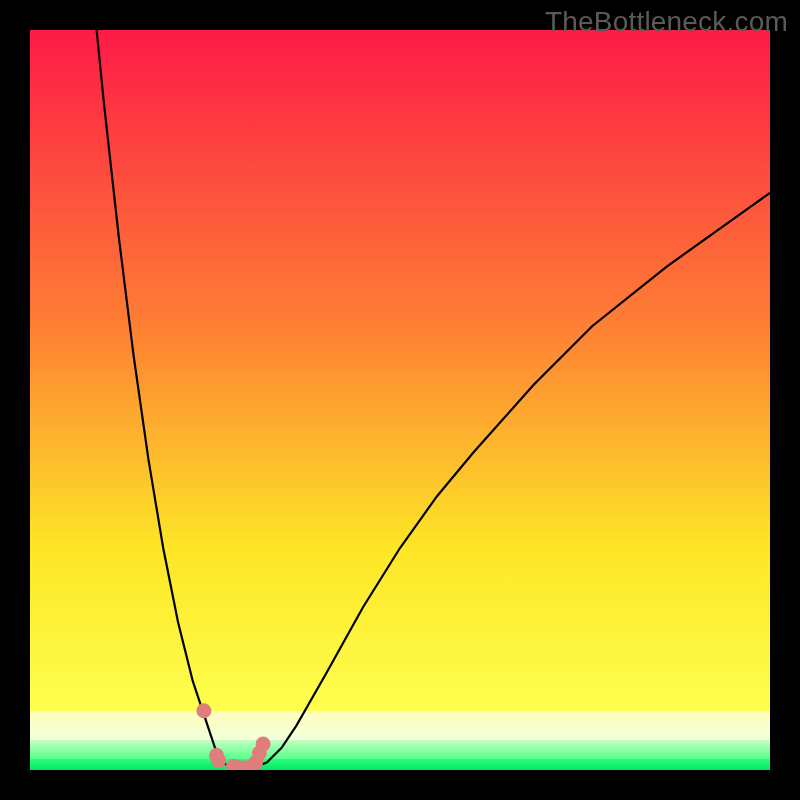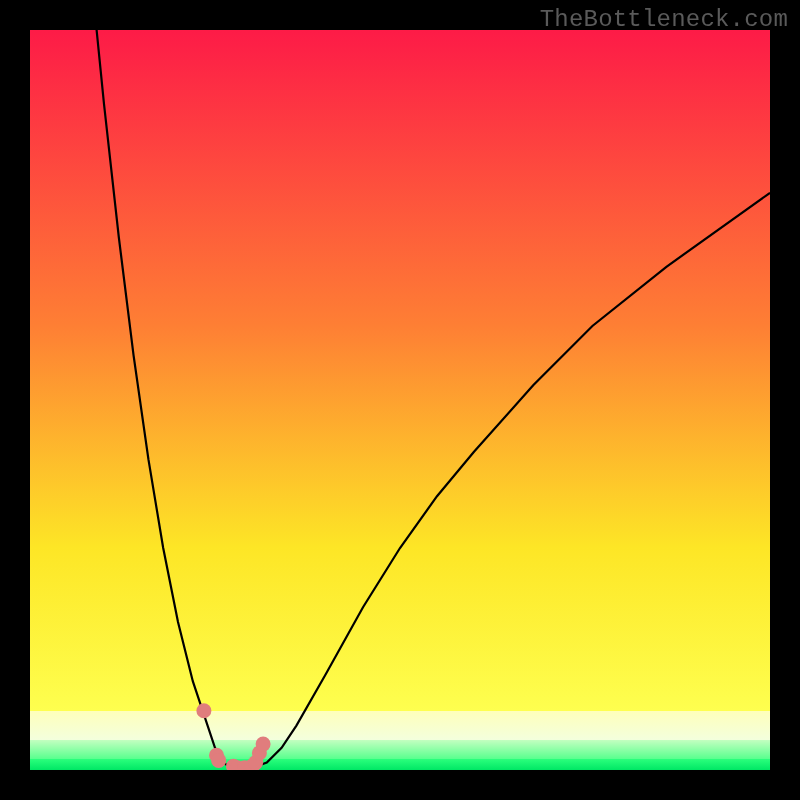--- a/index.html
+++ b/index.html
@@ -21,24 +21,23 @@
   }
   .gradient-zone {
     position: absolute;
     left: 0; right: 0;
   }
   .watermark {
     position: absolute;
     top: 6px;
     right: 12px;
     color: #5a5a5a;
-    font-size: 24px;
+    font-size: 28px;
     font-weight: 500;
     letter-spacing: 0.2px;
-    font-family: Liberation Mono, monospace;
   }
   svg.curve {
     position: absolute;
     left: 0; top: 0;
     width: 740px;
     height: 740px;
     pointer-events: none;
   }
   .dot {
     fill: #e07d7d;

